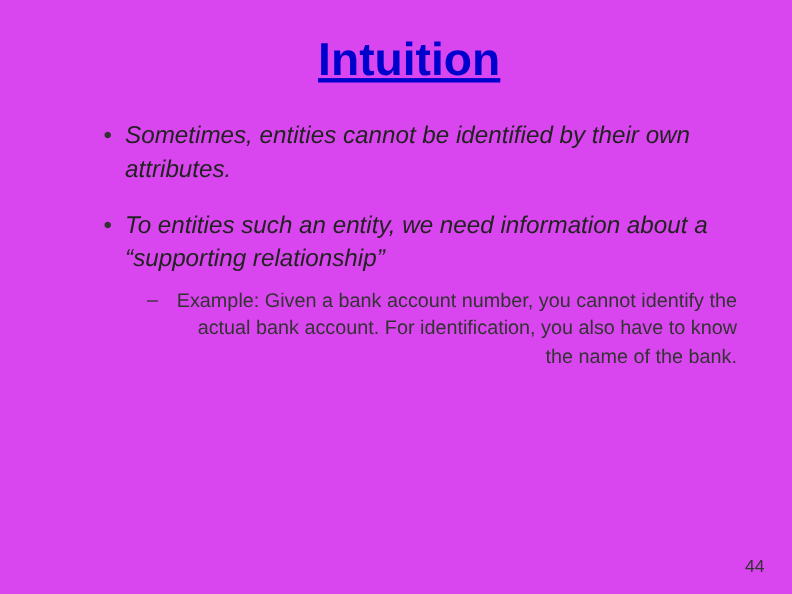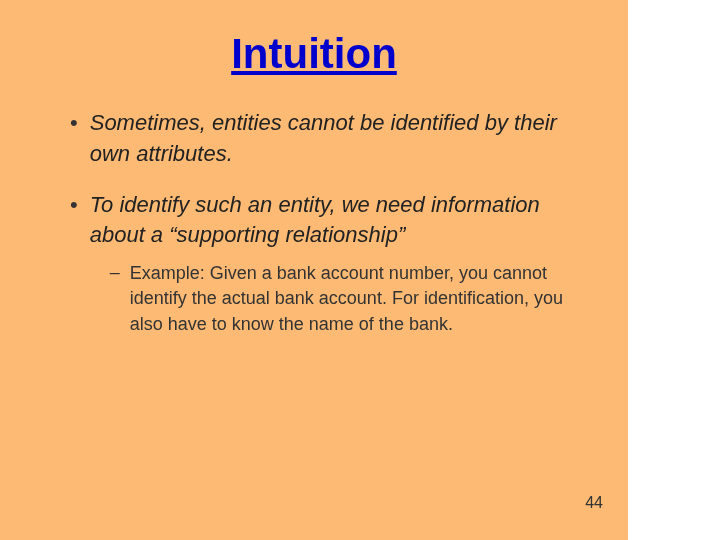--- a/index.html
+++ b/index.html
@@ -11,24 +11,24 @@
     body {
       width: 720px;
       height: 540px;
       background-color: #ffffff;
       font-family: Arial, Helvetica, sans-serif;
       position: relative;
       overflow: hidden;
     }
 
     .slide-container {
-      width: 628px;
+      width: 720px;
       height: 540px;
-      background: #fdba74;
-      padding: 30px 50px 30px 50px;
+      background: #d946ef;
+      padding: 30px 50px 30px 74px;
       position: relative;
     }
 
     .slide-title {
       text-align: center;
       margin-bottom: 30px;
     }
 
     .slide-title h1 {
       font-size: 42px;
@@ -78,25 +78,26 @@
       color: #333;
       margin-right: 10px;
       flex-shrink: 0;
       margin-top: 1px;
     }
 
     .sub-bullet-text {
       font-size: 18px;
       color: #333333;
       line-height: 1.4;
+      text-align: right;
     }
 
     .page-number {
       position: absolute;
-      bottom: 28px;
+      bottom: 15px;
       right: 25px;
       font-size: 16px;
       color: #333333;
     }
   </style>
 </head>
 <body>
 
 <div class="slide-container">
 
@@ -107,21 +108,21 @@
   <div class="content">
 
     <div class="bullet-item">
       <span class="bullet-dot">•</span>
       <span class="bullet-text">Sometimes, entities cannot be identified by their own attributes.</span>
     </div>
 
     <div class="bullet-item">
       <span class="bullet-dot">•</span>
       <div>
-        <span class="bullet-text">To identify such an entity, we need information about a “supporting relationship”</span>
+        <span class="bullet-text">To entities such an entity, we need information about a “supporting relationship”</span>
         <div class="sub-bullet">
           <div class="sub-bullet-item">
             <span class="sub-bullet-dash">–</span>
             <span class="sub-bullet-text">Example: Given a bank account number, you cannot identify the actual bank account. For identification, you also have to know the name of the bank.</span>
           </div>
         </div>
       </div>
     </div>
 
   </div>

